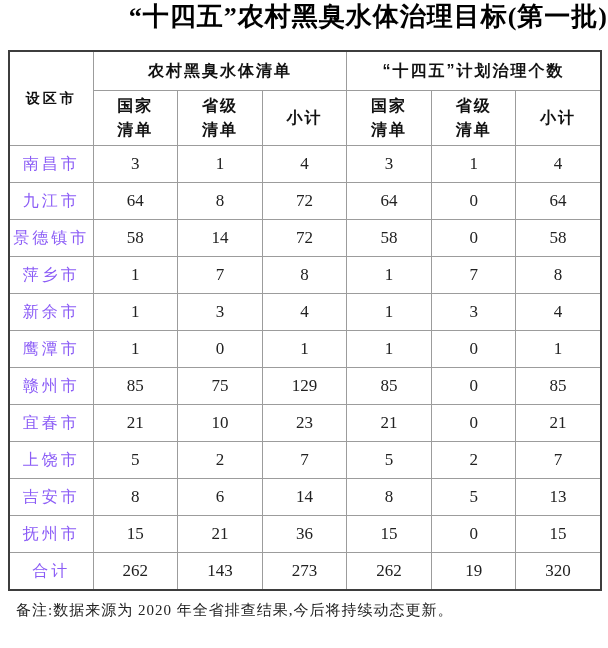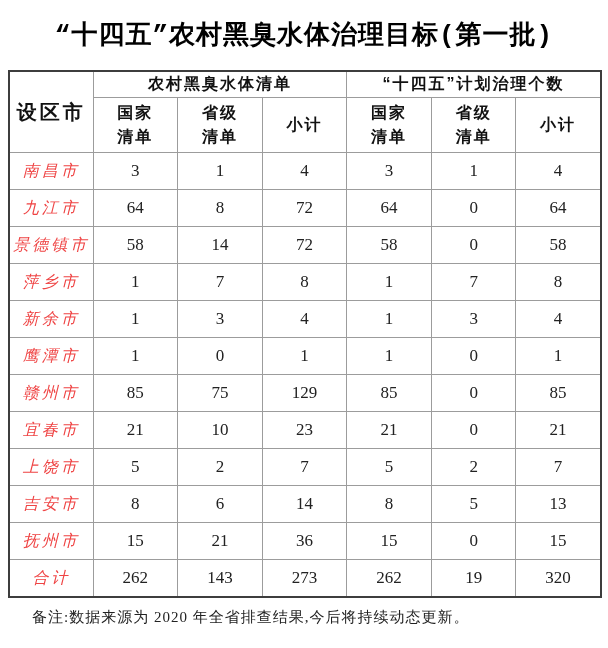--- a/index.html
+++ b/index.html
@@ -7,23 +7,23 @@
   .page {
     position: relative;
     width: 608px;
     height: 648px;
     background: #ffffff;
     font-family: "Liberation Serif", serif;
     color: #1f1f1f;
     overflow: hidden;
   }
   .doc-title {
-    padding-top: 20px;
-    text-align: center;
-    font-family: Liberation Mono, monospace;
+    padding-top: 0;
+    text-align: right;
+    font-family: Liberation Serif, serif;
     font-size: 26px;
     font-weight: bold;
     color: #000000;
     letter-spacing: 1px;
     line-height: 1.3;
   }
   table.data-table {
     border-collapse: collapse;
     table-layout: fixed;
     width: 592px;
@@ -32,50 +32,49 @@
   }
   table.data-table th,
   table.data-table td {
     border: 1px solid #9c9c9c;
     text-align: center;
     vertical-align: middle;
     padding: 0;
   }
   col.city-col   { width: 84px; }
   col.num-col    { width: 84.6px; }
-  tr.group-row th { height: 27px; }
+  tr.group-row th { height: 40px; }
   tr.sub-row th   { height: 55px; }
   tbody tr        { height: 37px; }
   .hdr {
     font-family: "Liberation Sans", sans-serif;
     font-weight: 600;
     font-size: 16px;
     color: #111111;
     letter-spacing: 2px;
   }
-  th.corner-cell .hdr { font-size: 20px; letter-spacing: 3px; }
+  th.corner-cell .hdr { font-size: 14px; letter-spacing: 3px; }
   .subhead {
     display: inline-block;
     white-space: pre-line;
     line-height: 24px;
   }
   td.city-cell {
     font-size: 16px;
     letter-spacing: 3px;
-    color: #ef4444;
-    font-style: italic;
+    color: #8b5cf6;
   }
   td.value-cell {
     font-family: "Liberation Serif", serif;
     font-size: 17px;
     color: #222222;
   }
   .footnote {
     margin-top: 10px;
-    padding-left: 32px;
+    padding-left: 16px;
     font-family: "Liberation Serif", serif;
     font-size: 15px;
     color: #222222;
     letter-spacing: 1px;
   }
 </style>
 </head>
 <body>
 
 <div class="page">

